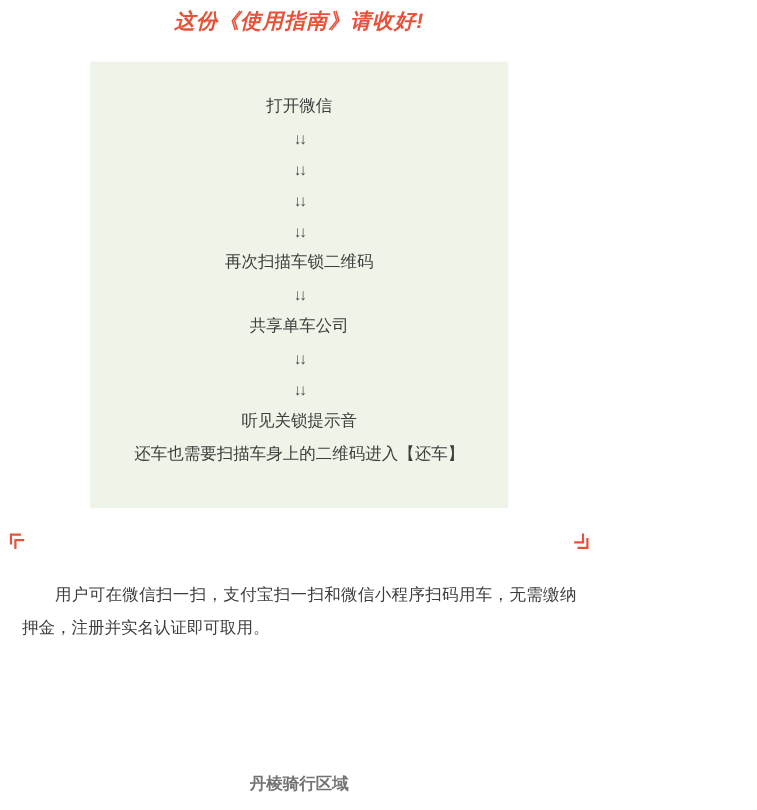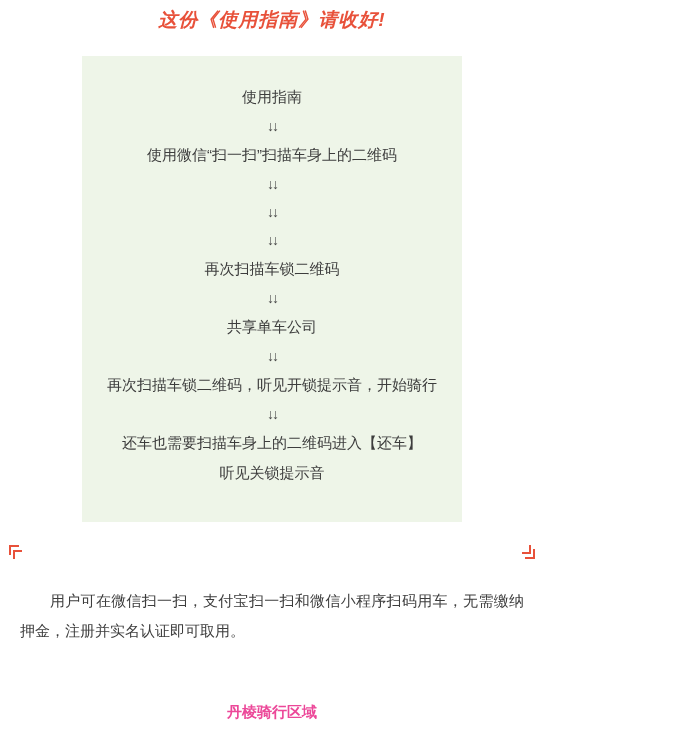--- a/index.html
+++ b/index.html
@@ -75,47 +75,45 @@
     color: #3d3d3d;
     text-indent: 2em;
     text-align: justify;
   }
   .footer-title {
     position: absolute;
     left: 0;
     right: 0;
     bottom: 14px;
     text-align: center;
-    color: #ec4899;
+    color: #737373;
     font-size: 15px;
     font-weight: bold;
   }
 </style>
 </head>
 <body>
 
 <div class="page">
 
   <div class="headline">这份《使用指南》请收好!</div>
 
   <div class="steps-box">
-    <div class="step-text">使用指南</div>
+    <div class="step-text">打开微信</div>
     <div class="arrow">↓↓</div>
-    <div class="step-text">使用微信“扫一扫”扫描车身上的二维码</div>
     <div class="arrow">↓↓</div>
     <div class="arrow">↓↓</div>
     <div class="arrow">↓↓</div>
     <div class="step-text">再次扫描车锁二维码</div>
     <div class="arrow">↓↓</div>
     <div class="step-text">共享单车公司</div>
     <div class="arrow">↓↓</div>
-    <div class="step-text wide">再次扫描车锁二维码，听见开锁提示音，开始骑行</div>
     <div class="arrow">↓↓</div>
+    <div class="step-text">听见关锁提示音</div>
     <div class="step-text wide">还车也需要扫描车身上的二维码进入【还车】</div>
-    <div class="step-text">听见关锁提示音</div>
   </div>
 
   <div class="bracket-row">
     <span class="bracket left">
       <svg width="16" height="16" viewBox="0 0 16 16">
         <path d="M1 1 H11 V3 H3 V11 H1 Z" fill="#e8513a"></path>
         <path d="M5 6 H14 V8 H7 V15 H5 Z" fill="#e8513a"></path>
       </svg>
     </span>
     <span class="bracket right">

